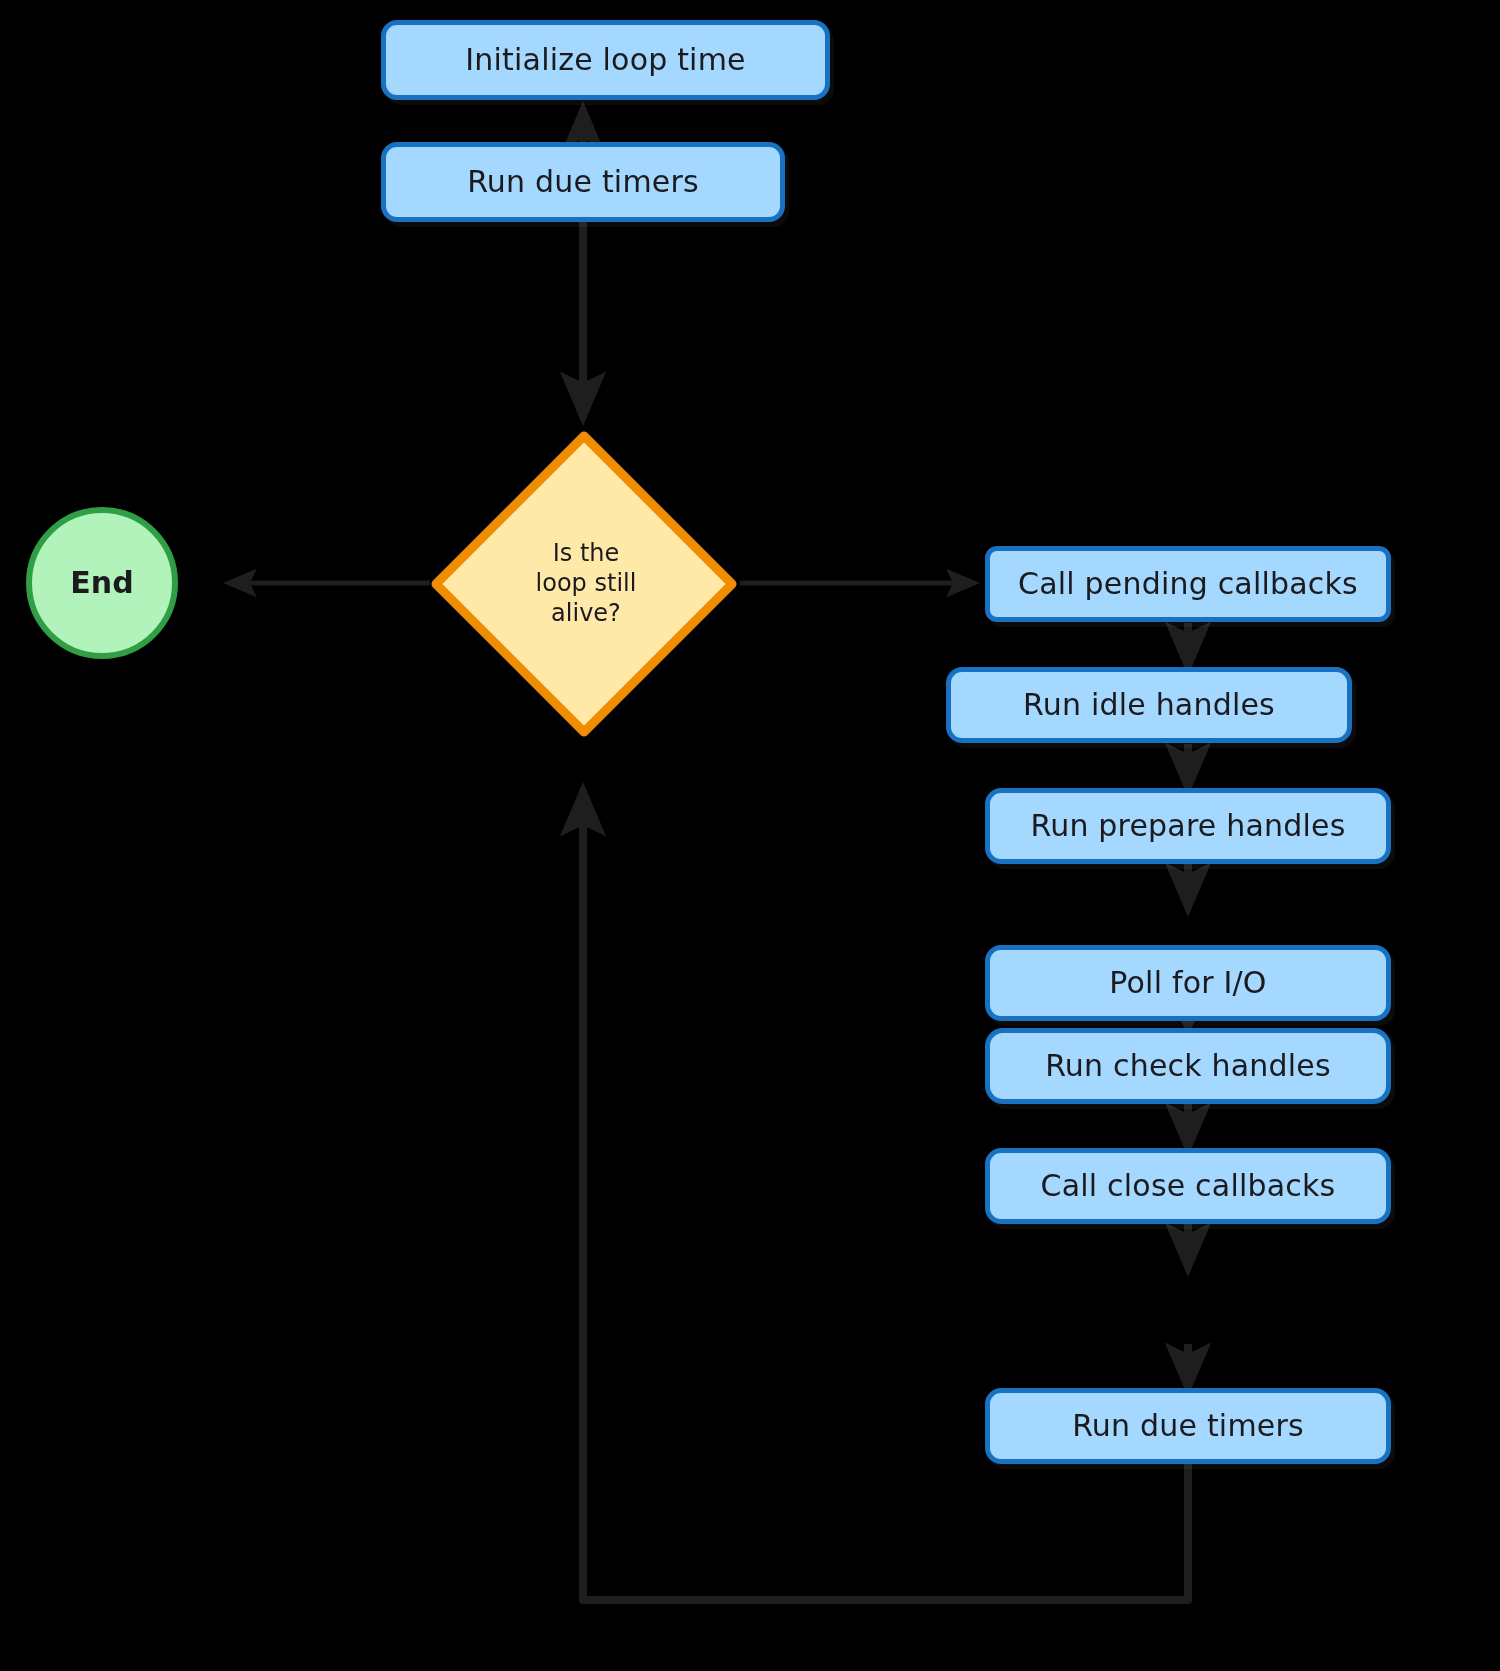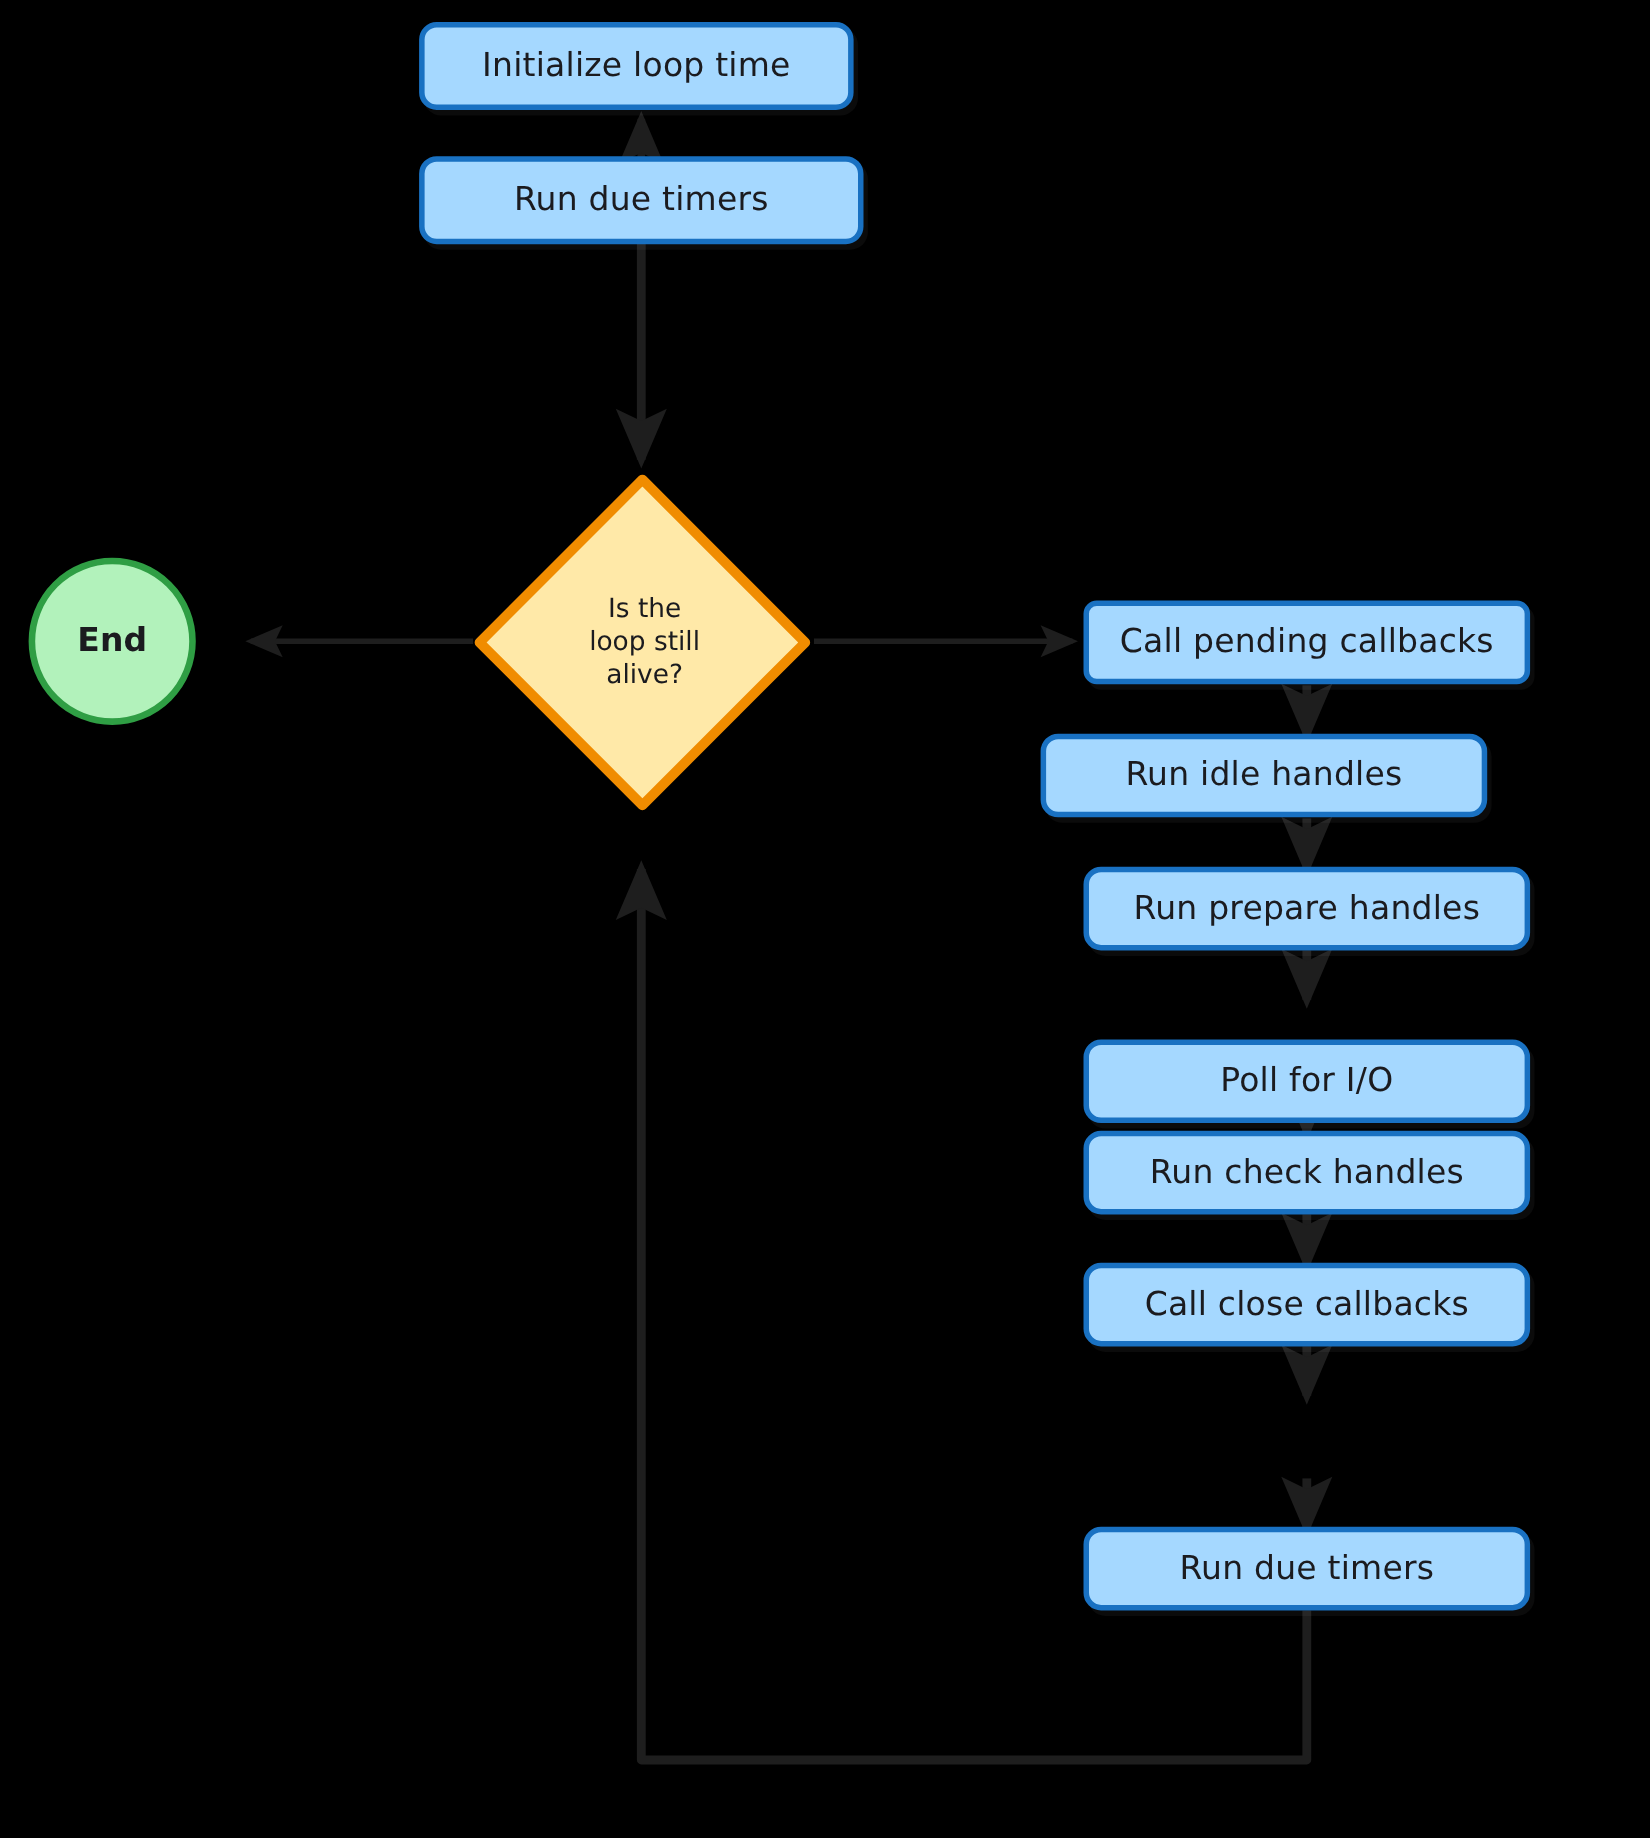--- a/index.html
+++ b/index.html
@@ -95,21 +95,21 @@
     <path d="M1188,744 L1188,789" stroke="#1e1e1e" stroke-width="8" fill="none" marker-end="url(#arrow)" stroke-linecap="butt"></path>
     <path d="M1188,864 L1188,909" stroke="#1e1e1e" stroke-width="8" fill="none" marker-end="url(#arrow)" stroke-linecap="butt"></path>
     <path d="M1188,984 L1188,1029" stroke="#1e1e1e" stroke-width="8" fill="none" marker-end="url(#arrow)" stroke-linecap="butt"></path>
     <path d="M1188,1104 L1188,1149" stroke="#1e1e1e" stroke-width="8" fill="none" marker-end="url(#arrow)" stroke-linecap="butt"></path>
     <path d="M1188,1224 L1188,1269" stroke="#1e1e1e" stroke-width="8" fill="none" marker-end="url(#arrow)" stroke-linecap="butt"></path>
     <path d="M1188,1344 L1188,1389" stroke="#1e1e1e" stroke-width="8" fill="none" marker-end="url(#arrow)" stroke-linecap="butt"></path>
 
     <path d="M1188,1464 L1188,1600 L583,1600 L583,790" stroke="#1e1e1e" stroke-width="8" fill="none" marker-end="url(#arrow)" stroke-linejoin="round" stroke-linecap="butt"></path>
   </svg>
 
-  <div class="node node-process" style="left:381px; top:20px; width:395px; height:80px;">
+  <div class="node node-process" style="left:381px; top:20px; width:449px; height:80px;">
     <span>Initialize loop time</span>
   </div>
 
   <div class="node node-process" style="left:381px; top:142px; width:404px; height:80px;">
     <span>Run due timers</span>
   </div>
 
   <div class="node-decision-wrap" style="left:428px; top:428px; width:312px; height:312px;">
     <svg class="node-decision-shape" viewBox="0 0 312 312" xmlns="http://www.w3.org/2000/svg">
       <path d="M156,8 L304,156 L156,304 L8,156 Z" fill="#ffe9a8" stroke="#f08c00" stroke-width="9" stroke-linejoin="round"></path>
@@ -132,21 +132,21 @@
   </div>
 
   <div class="node node-process" style="left:985px; top:788px; width:406px; height:76px;align-items:center;">
     <span>Run prepare handles</span>
   </div>
 
   <div class="node node-process" style="left:985px; top:945px; width:406px; height:76px;">
     <span>Poll for I/O</span>
   </div>
 
-  <div class="node node-process" style="left:985px; top:1028px; width:406px; height:76px;">
+  <div class="node node-process" style="left:985px; top:1028px; width:406px; height:76px;border-radius:18px;">
     <span>Run check handles</span>
   </div>
 
   <div class="node node-process" style="left:985px; top:1148px; width:406px; height:76px;">
     <span>Call close callbacks</span>
   </div>
 
 
   <div class="node node-process" style="left:985px; top:1388px; width:406px; height:76px;">
     <span>Run due timers</span>

